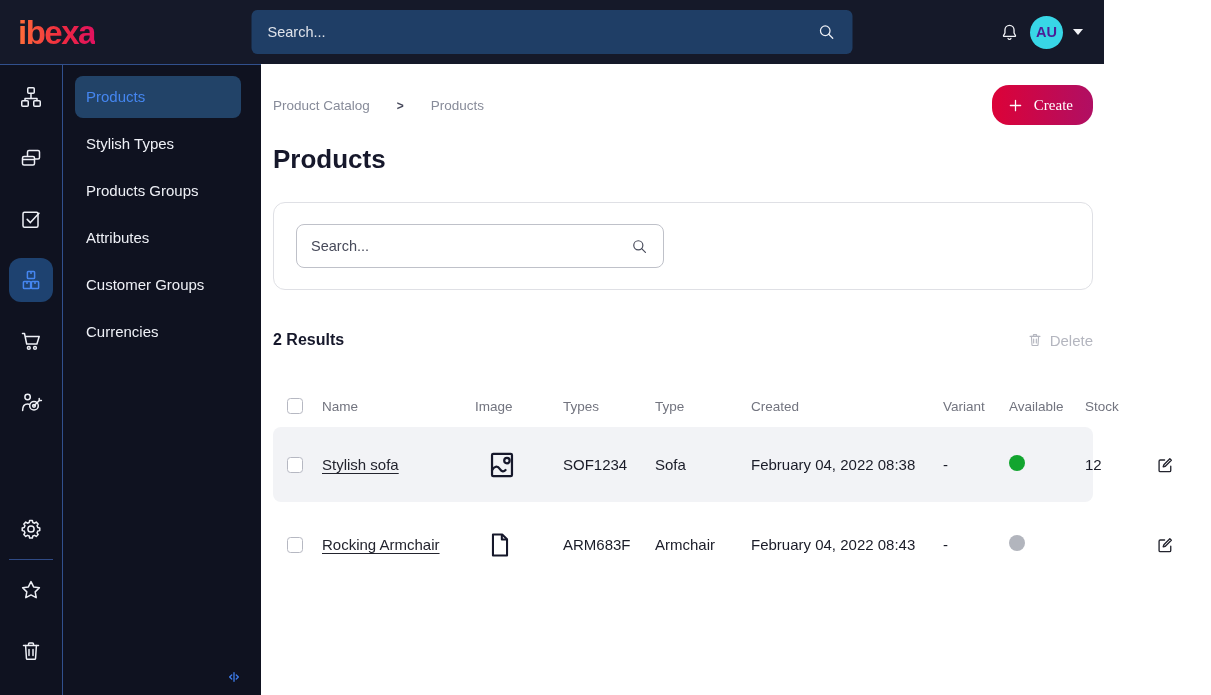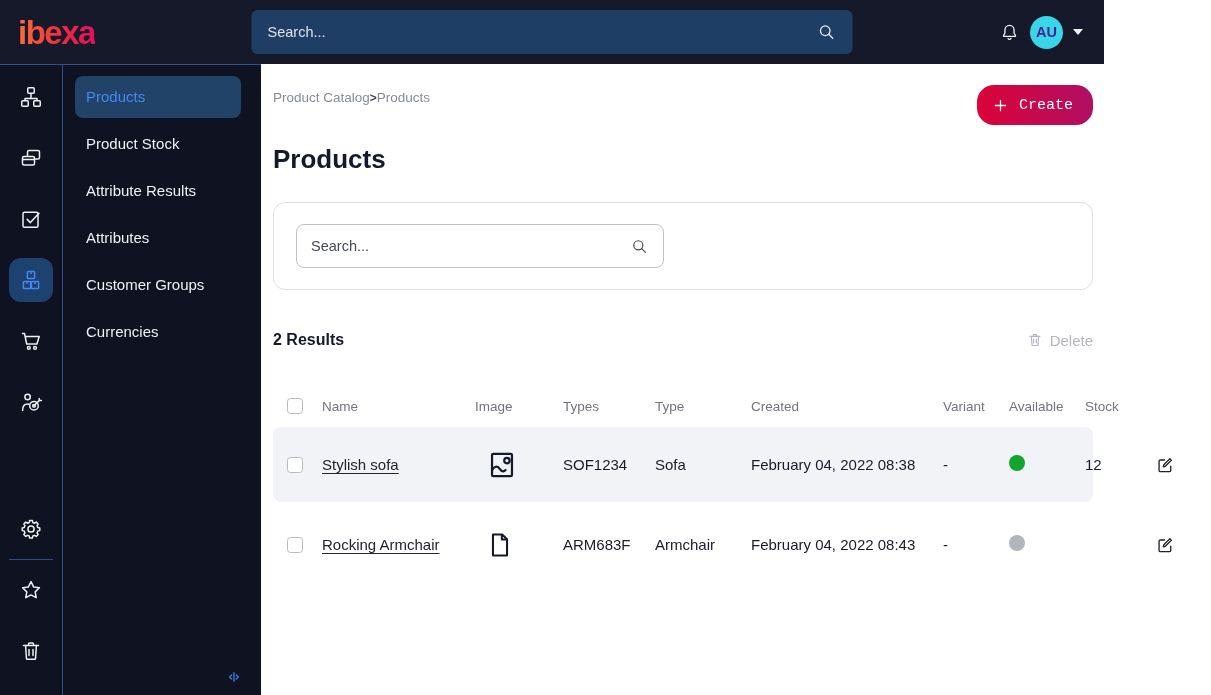--- a/index.html
+++ b/index.html
@@ -51,26 +51,26 @@
     background:transparent; color:#eef0f6; text-align:left; padding:0 11px;
     font-size:15px; font-family:inherit; border-radius:8px; margin-bottom:5px; cursor:pointer; }
   .menu-item.active { background:#224368; color:#4586f0; }
   .collapse-btn { position:absolute; right:18px; bottom:9px; background:none; border:none;
     color:#3d7be8; cursor:pointer; display:flex; }
 
   
   .main { flex:1; background:#fff; padding:0 11px 0 12px; min-width:0; }
   .main-header { margin-top:21px; height:40px; display:flex;
     justify-content:space-between; align-items:flex-start; }
-  .breadcrumb { margin-top:5px; font-size:13.5px; color:#878b99;
-    display:flex; align-items:center; gap:0; }
+  .breadcrumb { margin-top:13px; font-size:13.5px; color:#878b99;
+    display:flex; align-items:center; gap:27px; }
   .breadcrumb .sep { color:#46485a; font-weight:700; font-size:12px; }
   .create-btn { height:40px; padding:0 20px 0 14px; border:none; border-radius:17px;
     background:linear-gradient(90deg,#dc0238 0%,#b00f63 100%); color:#fff;
-    font-size:15px; font-family:Liberation Mono, monospace; display:flex; align-items:center; gap:9px; cursor:pointer; }
+    font-size:15px; font-family:Liberation Serif, serif; display:flex; align-items:center; gap:9px; cursor:pointer; }
   .page-title { margin-top:19px; font-size:26px; font-weight:700; color:#16182b; }
 
   .search-card { margin-top:27px; height:88px; border:1px solid #dfe0e5;
     border-radius:12px; padding:21px 22px; }
   .search-field { width:368px; height:44px; border:1px solid #bfc1c9; border-radius:8px;
     display:flex; align-items:center; padding:0 14px; color:#474a5a; }
   .search-field input { flex:1; border:none; outline:none; background:transparent;
     font-size:14.5px; color:#2c2e3d; font-family:inherit; }
   .search-field input::placeholder { color:#474a5a; opacity:1; }
 
@@ -189,22 +189,22 @@
             <path d="M4.5 6.5h15M9.5 6.5V4.9c0-.55.45-1 1-1h3c.55 0 1 .45 1 1v1.6"></path>
             <path d="M6.6 6.5l.85 13c.03.45.41.8.86.8h7.38c.45 0 .83-.35.86-.8l.85-13"></path>
             <path d="M10 10.5v6M14 10.5v6"></path>
           </svg>
         </button>
       </div>
     </nav>
 
     <aside class="sidebar">
       <button class="menu-item active">Products</button>
-      <button class="menu-item">Product Stock</button>
-      <button class="menu-item">Attribute Results</button>
+      <button class="menu-item">Stylish Types</button>
+      <button class="menu-item">Products Groups</button>
       <button class="menu-item">Attributes</button>
       <button class="menu-item">Customer Groups</button>
       <button class="menu-item">Currencies</button>
       <button class="collapse-btn">
         <svg width="18" height="18" viewBox="0 0 24 24" fill="none" stroke="currentColor" stroke-width="1.8" stroke-linecap="round" stroke-linejoin="round">
           <path d="M9 9.2L6.2 12 9 14.8M15 9.2l2.8 2.8-2.8 2.8M12 6.2v11.6"></path>
         </svg>
       </button>
     </aside>
 

